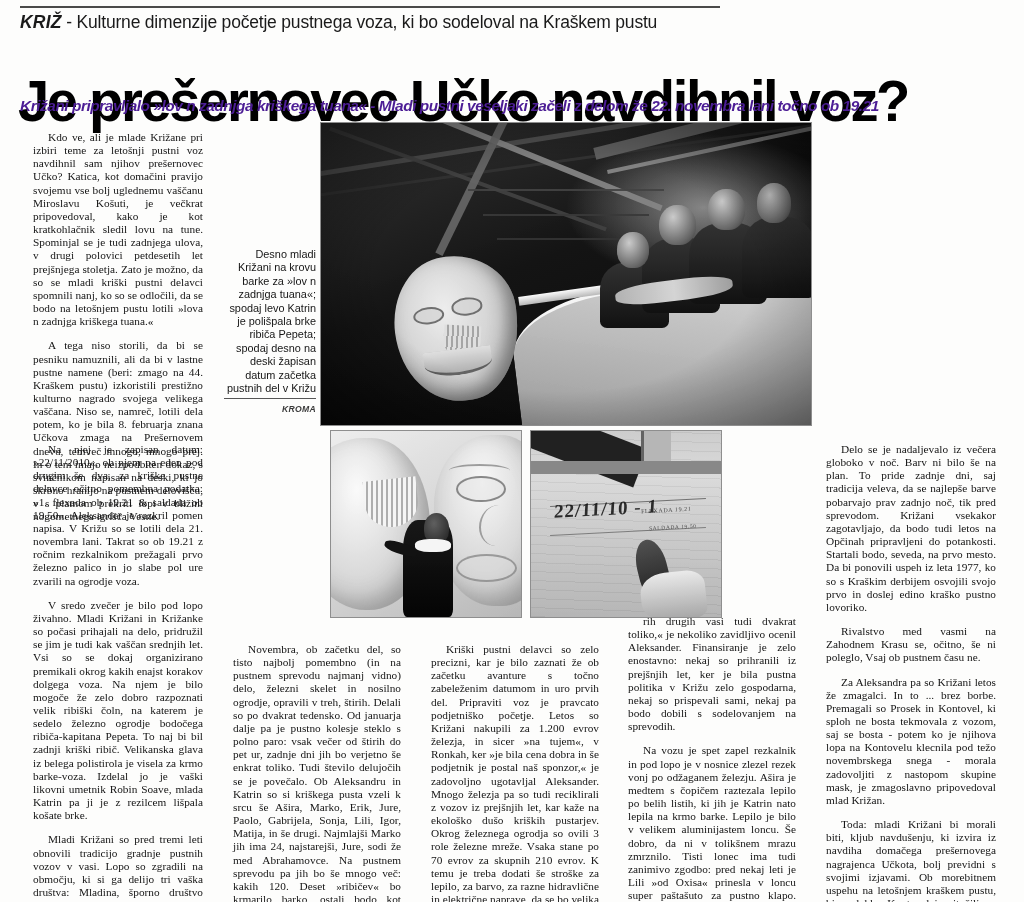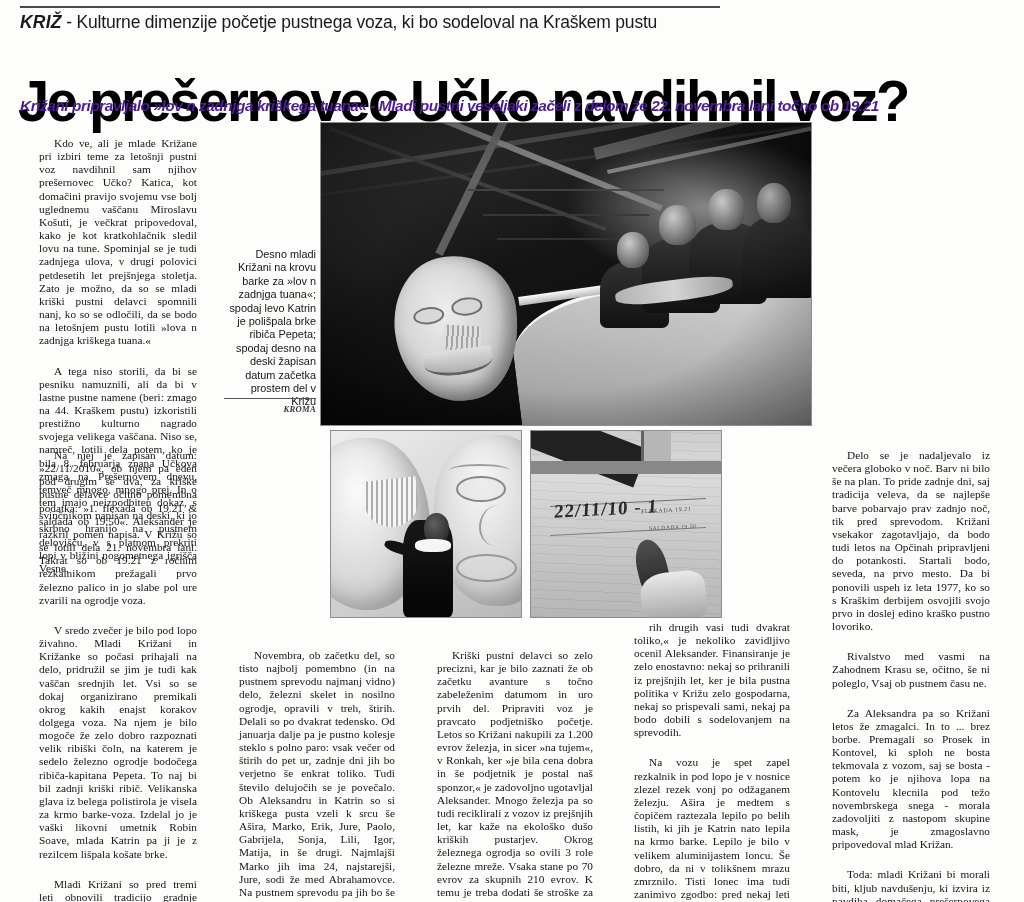--- a/index.html
+++ b/index.html
@@ -70,21 +70,21 @@
   .col {
     position: absolute;
     text-align: justify;
     font-size: 11.3px;
     line-height: 13.15px;
     color: #141414;
     -webkit-hyphens: auto;
     hyphens: auto;
   }
   .col p {
-    margin: 17px;
+    margin: 11px;
     text-indent: 15px;
   }
   .col p + p { margin-top: 0; }
 
   
   #col1a { left: 22px;  top: 120px; width: 192px; }
   #col1b { left: 22px;  top: 432px; width: 192px; }
 
   #col2  { left: 222px; top: 632px; width: 190px; }
   #col3  { left: 420px; top: 632px; width: 190px; }
@@ -117,21 +117,21 @@
     position: absolute;
     left: 224px; top: 398px;
     width: 92px; height: 1px;
     background: #555;
   }
   .credit {
     position: absolute;
     left: 224px; top: 404px;
     width: 92px;
     text-align: right;
-    font-family: Liberation Serif, serif;
+    font-family: Liberation Sans, sans-serif;
     font-style: italic;
     font-weight: 700;
     font-size: 8.6px;
     letter-spacing: 0.3px;
     color: #3a3a3a;
   }
 
   
   .photo {
     position: absolute;
@@ -435,21 +435,21 @@
       <div class="line1"></div>
       <div class="line2"></div>
       <div class="date">22/11/10 - 1</div>
       <div class="scrib">FLEXADA 19.21</div>
       <div class="scrib2">SALDADA 19.50</div>
       <div class="finger"></div>
       <div class="glove"></div>
     </div>
   </div>
 
-  <div class="caption">Desno mladi Križani na krovu barke za »lov n zadnjga tuana«; spodaj levo Katrin je polišpala brke ribiča Pepeta; spodaj desno na deski žapisan datum začetka prostem del v Križu</div>
+  <div class="caption">Desno mladi Križani na krovu barke za »lov n zadnjga tuana«; spodaj levo Katrin je polišpala brke ribiča Pepeta; spodaj desno na deski žapisan datum začetka pustnih del v Križu</div>
   <div class="caption-rule"></div>
   <div class="credit">KROMA</div>
 
   <div class="col" id="col1a">
     <p>Kdo ve, ali je mlade Križane pri izbiri teme za letošnji pustni voz navdihnil sam njihov prešernovec Učko? Katica, kot domačini pravijo svojemu vse bolj uglednemu vaščanu Miroslavu Košuti, je večkrat pripovedoval, kako je kot kratkohlačnik sledil lovu na tune. Spominjal se je tudi zadnjega ulova, v drugi polovici petdesetih let prejšnjega stoletja. Zato je možno, da so se mladi kriški pustni delavci spomnili nanj, ko so se odločili, da se bodo na letošnjem pustu lotili »lova n zadnjga kriškega tuana.«</p>
     <p>A tega niso storili, da bi se pesniku namuznili, ali da bi v lastne pustne namene (beri: zmago na 44. Kraškem pustu) izkoristili prestižno kulturno nagrado svojega velikega vaščana. Niso se, namreč, lotili dela potem, ko je bila 8. februarja znana Učkova zmaga na Prešernovem dnevu, temveč mnogo, mnogo prej. In o tem imajo neizpodbiten dokaz, s svinčnikom napisan na deski, ki jo skrbno hranijo na pustnem delovišču, v s platnom prekriti lopi v bližini nogometnega igrišča Vesne.</p>
   </div>
 
   <div class="col" id="col1b">
     <p>Na njej je zapisan datum: »22/11/2010«, ob njem pa eden pod drugim še dva, za kriške pustne delavce očitno pomembna podatka: »1. flexada ob 19.21 &amp; saldada ob 19.50«. Aleksander je razkril pomen napisa. V Križu so se lotili dela 21. novembra lani. Takrat so ob 19.21 z ročnim rezkalnikom prežagali prvo železno palico in jo slabe pol ure zvarili na ogrodje voza.</p>

